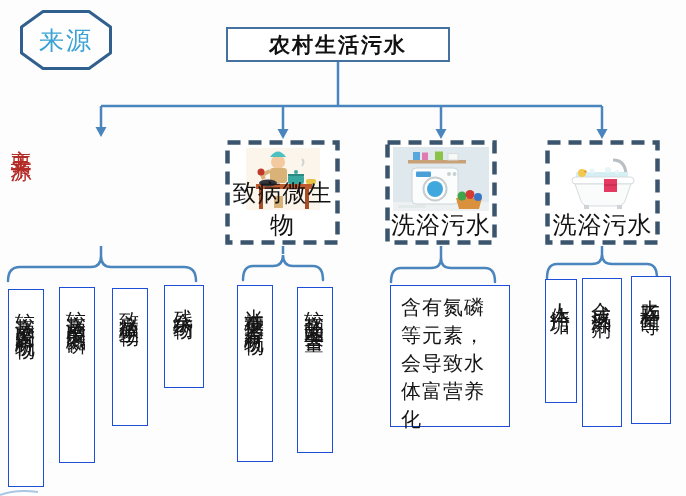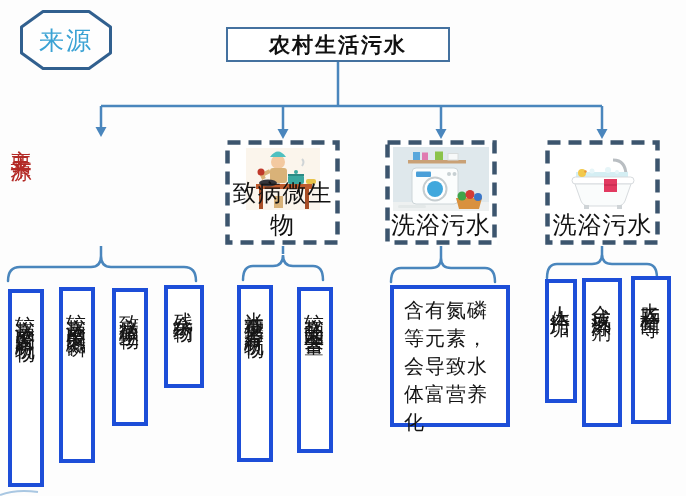--- a/index.html
+++ b/index.html
@@ -35,21 +35,21 @@
   .card .label{
     position:absolute;left:0;right:0;bottom:4px;text-align:center;
     font-size:24px;color:#111;letter-spacing:1px;
   }
   .card1{left:45px;top:137px;width:112px;height:108px;}
   .card2{left:225px;top:140px;width:115px;height:105px;}
   .card3{left:385px;top:140px;width:112px;height:105px;}
   .card4{left:545px;top:140px;width:115px;height:105px;}
   
   .leaf{
-    box-sizing:border-box;background:#fff;border:4px solid #1d4ed8;
+    box-sizing:border-box;background:#fff;border:1px solid #1d4ed8;
   }
   .vleaf{display:flex;justify-content:center;}
   .vleaf span{
     writing-mode:vertical-rl;text-orientation:upright;
     font-size:20px;letter-spacing:4px;padding-top:7px;color:#151515;
   }
   .hleaf{
     font-size:20px;line-height:28px;padding:7px 10px;letter-spacing:1px;color:#151515;
   }
 </style>

